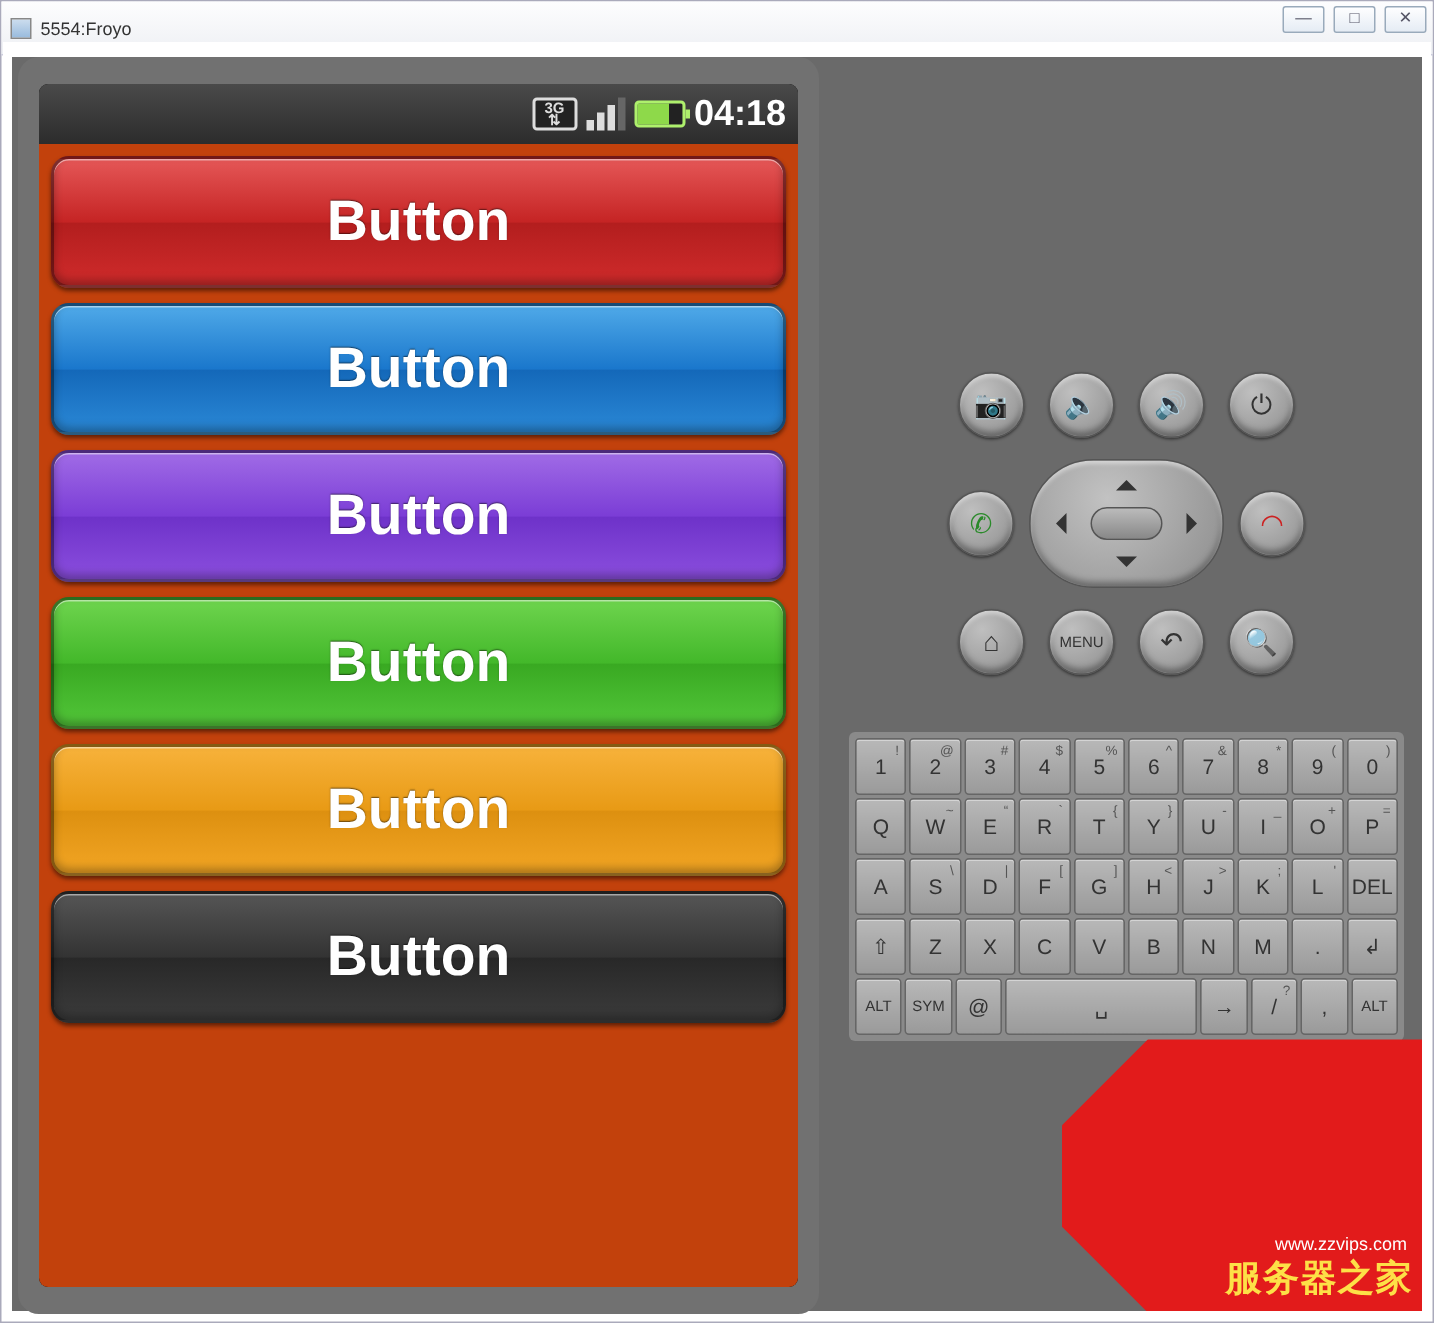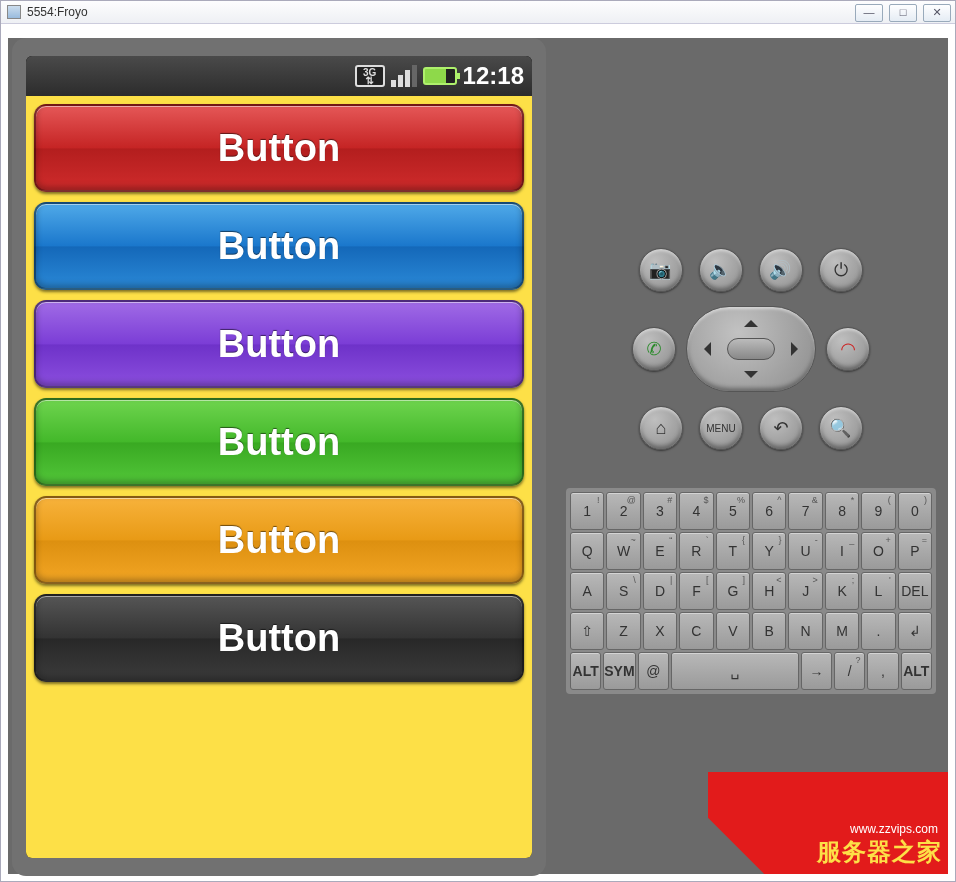--- a/index.html
+++ b/index.html
@@ -1,20 +1,20 @@
 <!DOCTYPE html>
 <html><head>
 <meta charset="utf-8">
 <style>
 *{box-sizing:border-box;margin:0;padding:0;font-family:Arial,Helvetica,sans-serif;}
 html,body{width:956px;height:882px;background:#fff;overflow:hidden;}
 
 
 .win{position:absolute;left:0;top:0;width:956px;height:882px;border:1px solid #aab;background:#fff;}
-.titlebar{height:23px;background:linear-gradient(#fdfdfe,#eef0f4);border-bottom:1px solid #ccd;display:flex;align-items:center;padding:0 6px;font-size:12px;color:#333;}
+.titlebar{height:36px;background:linear-gradient(#fdfdfe,#eef0f4);border-bottom:1px solid #ccd;display:flex;align-items:center;padding:0 6px;font-size:12px;color:#333;}
 .titlebar .ico{width:14px;height:14px;border:1px solid #888;background:linear-gradient(#cde,#9bd);margin-right:6px;}
 .winbtns{position:absolute;right:4px;top:3px;display:flex;gap:6px;}
 .winbtn{width:28px;height:18px;border:1px solid #9ab;border-radius:2px;background:linear-gradient(#fefeff,#e5ecf4);font-size:11px;line-height:14px;text-align:center;color:#556;cursor:default;}
 
 .body{position:absolute;left:1px;right:1px;top:27px;bottom:1px;background:#fff;}
 
 
 .emul{position:absolute;left:6px;top:10px;right:6px;bottom:6px;background:#6a6a6a;display:flex;}
 .phoneSkin{width:534px;height:838px;margin:0 8px 0 4px;background:#717171;border-radius:14px;padding:18px 14px;}
 .phoneScreen{width:100%;height:100%;background:#000;border-radius:6px;display:flex;flex-direction:column;overflow:hidden;}
@@ -24,21 +24,21 @@
 .sig{display:flex;align-items:flex-end;gap:2px;height:22px;}
 .sig span{width:5px;background:#ddd;}
 .sig span:nth-child(1){height:7px}.sig span:nth-child(2){height:12px}.sig span:nth-child(3){height:17px}.sig span:nth-child(4){height:22px;background:#666}
 .threeg{position:relative;width:30px;height:22px;border:2px solid #ddd;border-radius:3px;background:#222;font-size:10px;color:#ddd;text-align:center;line-height:10px;padding-top:1px;font-weight:bold;}
 .threeg::after{content:'\21C5';position:absolute;bottom:-1px;left:0;right:0;font-size:10px;}
 .batt{width:34px;height:18px;border:2px solid #aef06c;border-radius:3px;position:relative;background:linear-gradient(90deg,#8ed94a 70%,#222 70%);}
 .batt::after{content:'';position:absolute;right:-5px;top:4px;width:3px;height:6px;background:#aef06c;}
 
 .appTitle{height:32px;background:linear-gradient(#b0b0b0,#6e6e6e);color:#fff;font-weight:bold;font-size:18px;padding:5px 10px;text-shadow:0 -1px 0 #333;}
 
-.appBody{flex:1;background:#fde047;padding:8px;display:flex;flex-direction:column;gap:10px;}
+.appBody{flex:1;background:#c2410c;padding:8px;display:flex;flex-direction:column;gap:10px;}
 .abtn{height:88px;border-radius:12px;border:2px solid rgba(0,0,0,.45);color:#fff;font-size:38px;font-weight:bold;text-shadow:0 -1px 1px rgba(0,0,0,.55);display:flex;align-items:center;justify-content:center;box-shadow:inset 0 1px 0 rgba(255,255,255,.5),inset 0 -3px 6px rgba(0,0,0,.3),0 2px 3px rgba(0,0,0,.5);cursor:pointer;}
 .c-red{background:linear-gradient(#e55757,#c52424 50%,#b31e1e 51%,#cf2b2b);}
 .c-blue{background:linear-gradient(#4fa9e8,#1a77cc 50%,#1468b9 51%,#2a88d6);}
 .c-purple{background:linear-gradient(#a06be6,#7b3dd6 50%,#6e32c9 51%,#8b4ede);}
 .c-green{background:linear-gradient(#6ed44e,#43b82a 50%,#39a922 51%,#52c639);}
 .c-orange{background:linear-gradient(#f7b23b,#e89a15 50%,#dd9010 51%,#f2a524);}
 .c-black{background:linear-gradient(#555,#333 50%,#282828 51%,#3b3b3b);}
 
 
 .side{flex:1;background:#6a6a6a;position:relative;}
@@ -56,24 +56,24 @@
 .dpad .down{left:50%;bottom:6px;transform:translateX(-50%);border-top-color:#333;}
 .dpad .left{top:50%;left:10px;transform:translateY(-50%);border-right-color:#333;}
 .dpad .right{top:50%;right:10px;transform:translateY(-50%);border-left-color:#333;}
 
 
 .kbd{position:absolute;left:50%;bottom:180px;transform:translateX(-50%);width:370px;background:#8a8a8a;padding:3px;border-radius:4px;}
 .krow{display:flex;}
 .key{flex:1;height:38px;margin:1px;background:linear-gradient(#b8b8b8,#9a9a9a);border:1px solid #666;border-radius:3px;position:relative;font-size:14px;color:#333;display:flex;align-items:center;justify-content:center;cursor:pointer;box-shadow:inset 0 1px 0 rgba(255,255,255,.4);}
 .key .sec{position:absolute;top:2px;right:4px;font-size:9px;color:#555;}
 .key.wide{flex:4.3;}
-.key.txt{font-size:14px;font-weight:bold;}
-
-
-.wm{position:absolute;right:0;bottom:0;width:240px;height:102px;overflow:hidden;}
+.key.txt{font-size:10px;font-weight:normal;}
+
+
+.wm{position:absolute;right:0;bottom:0;width:240px;height:181px;overflow:hidden;}
 .wm .tri{position:absolute;right:-40px;bottom:-40px;width:260px;height:260px;background:#e21b1b;transform:rotate(45deg);}
 .wm .t1{position:absolute;right:10px;bottom:38px;color:#fff;font-size:12px;}
 .wm .t2{position:absolute;right:6px;bottom:6px;color:#fde047;font-size:24px;font-weight:bold;letter-spacing:1px;}
 </style>
 </head>
 <body>
 
 <div class="win">
   <div class="titlebar">
     <div class="ico"></div>
@@ -92,21 +92,21 @@
         <div class="phoneScreen">
           <div class="status">
             <div class="threeg"><span>3G</span></div>
             <div class="sig">
                 <span></span>
                 <span></span>
                 <span></span>
                 <span></span>
               </div>
             <div class="batt"></div>
-            <span>12:18</span>
+            <span>04:18</span>
           </div>
           <div class="appBody" id="appBody">
               <div class="abtn c-red">Button</div>
               <div class="abtn c-blue">Button</div>
               <div class="abtn c-purple">Button</div>
               <div class="abtn c-green">Button</div>
               <div class="abtn c-orange">Button</div>
               <div class="abtn c-black">Button</div>
             </div>
         </div>

